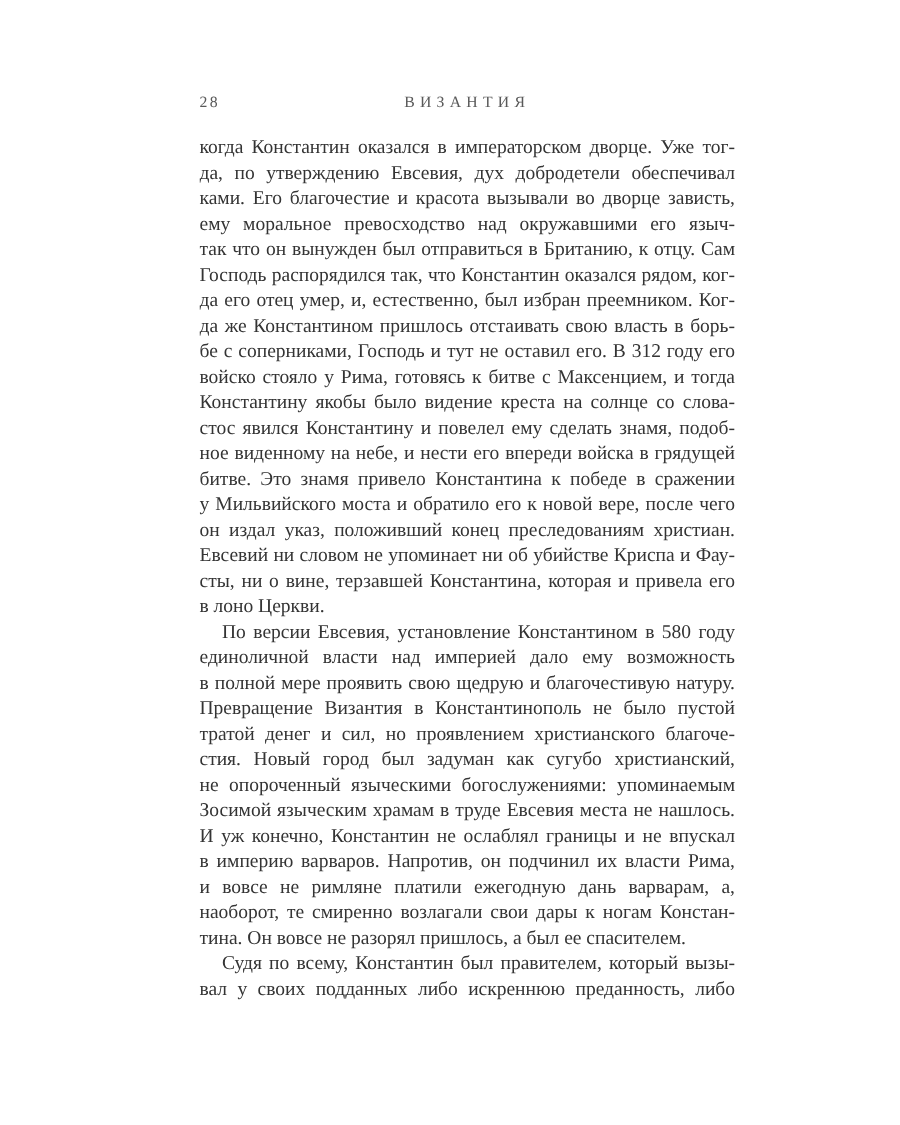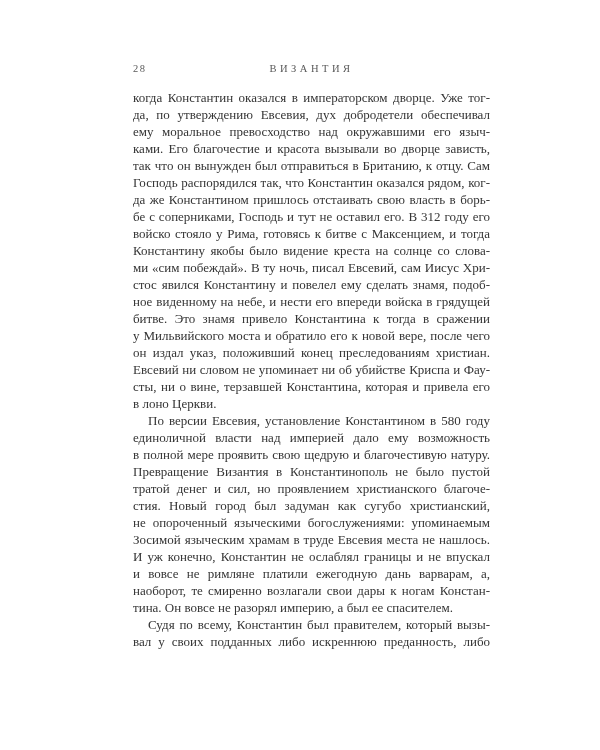--- a/index.html
+++ b/index.html
@@ -71,45 +71,46 @@
 <body>
 
 <div class="page">
   <div class="running-head">
     <span class="page-num">28</span>
     <span class="head-title">ВИЗАНТИЯ</span>
   </div>
   <div class="text-block" id="text-block">
       <div class="line">когда Константин оказался в императорском дворце. Уже тог-</div>
       <div class="line">да, по утверждению Евсевия, дух добродетели обеспечивал</div>
+      <div class="line">ками. Его благочестие и красота вызывали во дворце зависть,</div>
       <div class="line">ему моральное превосходство над окружавшими его языч-</div>
-      <div class="line">ками. Его благочестие и красота вызывали во дворце зависть,</div>
       <div class="line">так что он вынужден был отправиться в Британию, к отцу. Сам</div>
       <div class="line">Господь распорядился так, что Константин оказался рядом, ког-</div>
+      <div class="line">да его отец умер, и, естественно, был избран преемником. Ког-</div>
       <div class="line">да же Константином пришлось отстаивать свою власть в борь-</div>
       <div class="line">бе с соперниками, Господь и тут не оставил его. В 312 году его</div>
       <div class="line">войско стояло у Рима, готовясь к битве с Максенцием, и тогда</div>
       <div class="line">Константину якобы было видение креста на солнце со слова-</div>
-      <div class="line">ми «сим побеждай». В ту ночь, писал Евсевий, сам Иисус Хри-</div>
       <div class="line">стос явился Константину и повелел ему сделать знамя, подоб-</div>
       <div class="line">ное виденному на небе, и нести его впереди войска в грядущей</div>
-      <div class="line">битве. Это знамя привело Константина к тогда в сражении</div>
+      <div class="line">битве. Это знамя привело Константина к победе в сражении</div>
       <div class="line">у Мильвийского моста и обратило его к новой вере, после чего</div>
       <div class="line">он издал указ, положивший конец преследованиям христиан.</div>
       <div class="line">Евсевий ни словом не упоминает ни об убийстве Криспа и Фау-</div>
       <div class="line">сты, ни о вине, терзавшей Константина, которая и привела его</div>
       <div class="line para-end">в лоно Церкви.</div>
       <div class="line indent">По версии Евсевия, установление Константином в 580 году</div>
       <div class="line">единоличной власти над империей дало ему возможность</div>
       <div class="line">в полной мере проявить свою щедрую и благочестивую натуру.</div>
       <div class="line">Превращение Византия в Константинополь не было пустой</div>
       <div class="line">тратой денег и сил, но проявлением христианского благоче-</div>
       <div class="line">стия. Новый город был задуман как сугубо христианский,</div>
       <div class="line">не опороченный языческими богослужениями: упоминаемым</div>
       <div class="line">Зосимой языческим храмам в труде Евсевия места не нашлось.</div>
       <div class="line">И уж конечно, Константин не ослаблял границы и не впускал</div>
+      <div class="line">в империю варваров. Напротив, он подчинил их власти Рима,</div>
       <div class="line">и вовсе не римляне платили ежегодную дань варварам, а,</div>
       <div class="line">наоборот, те смиренно возлагали свои дары к ногам Констан-</div>
-      <div class="line para-end">тина. Он вовсе не разорял империю, а был ее спасителем.</div>
+      <div class="line para-end">тина. Он вовсе не разорял пришлось, а был ее спасителем.</div>
       <div class="line indent">Судя по всему, Константин был правителем, который вызы-</div>
       <div class="line">вал у своих подданных либо искреннюю преданность, либо</div>
     </div>
 </div>
 
 </body></html>

